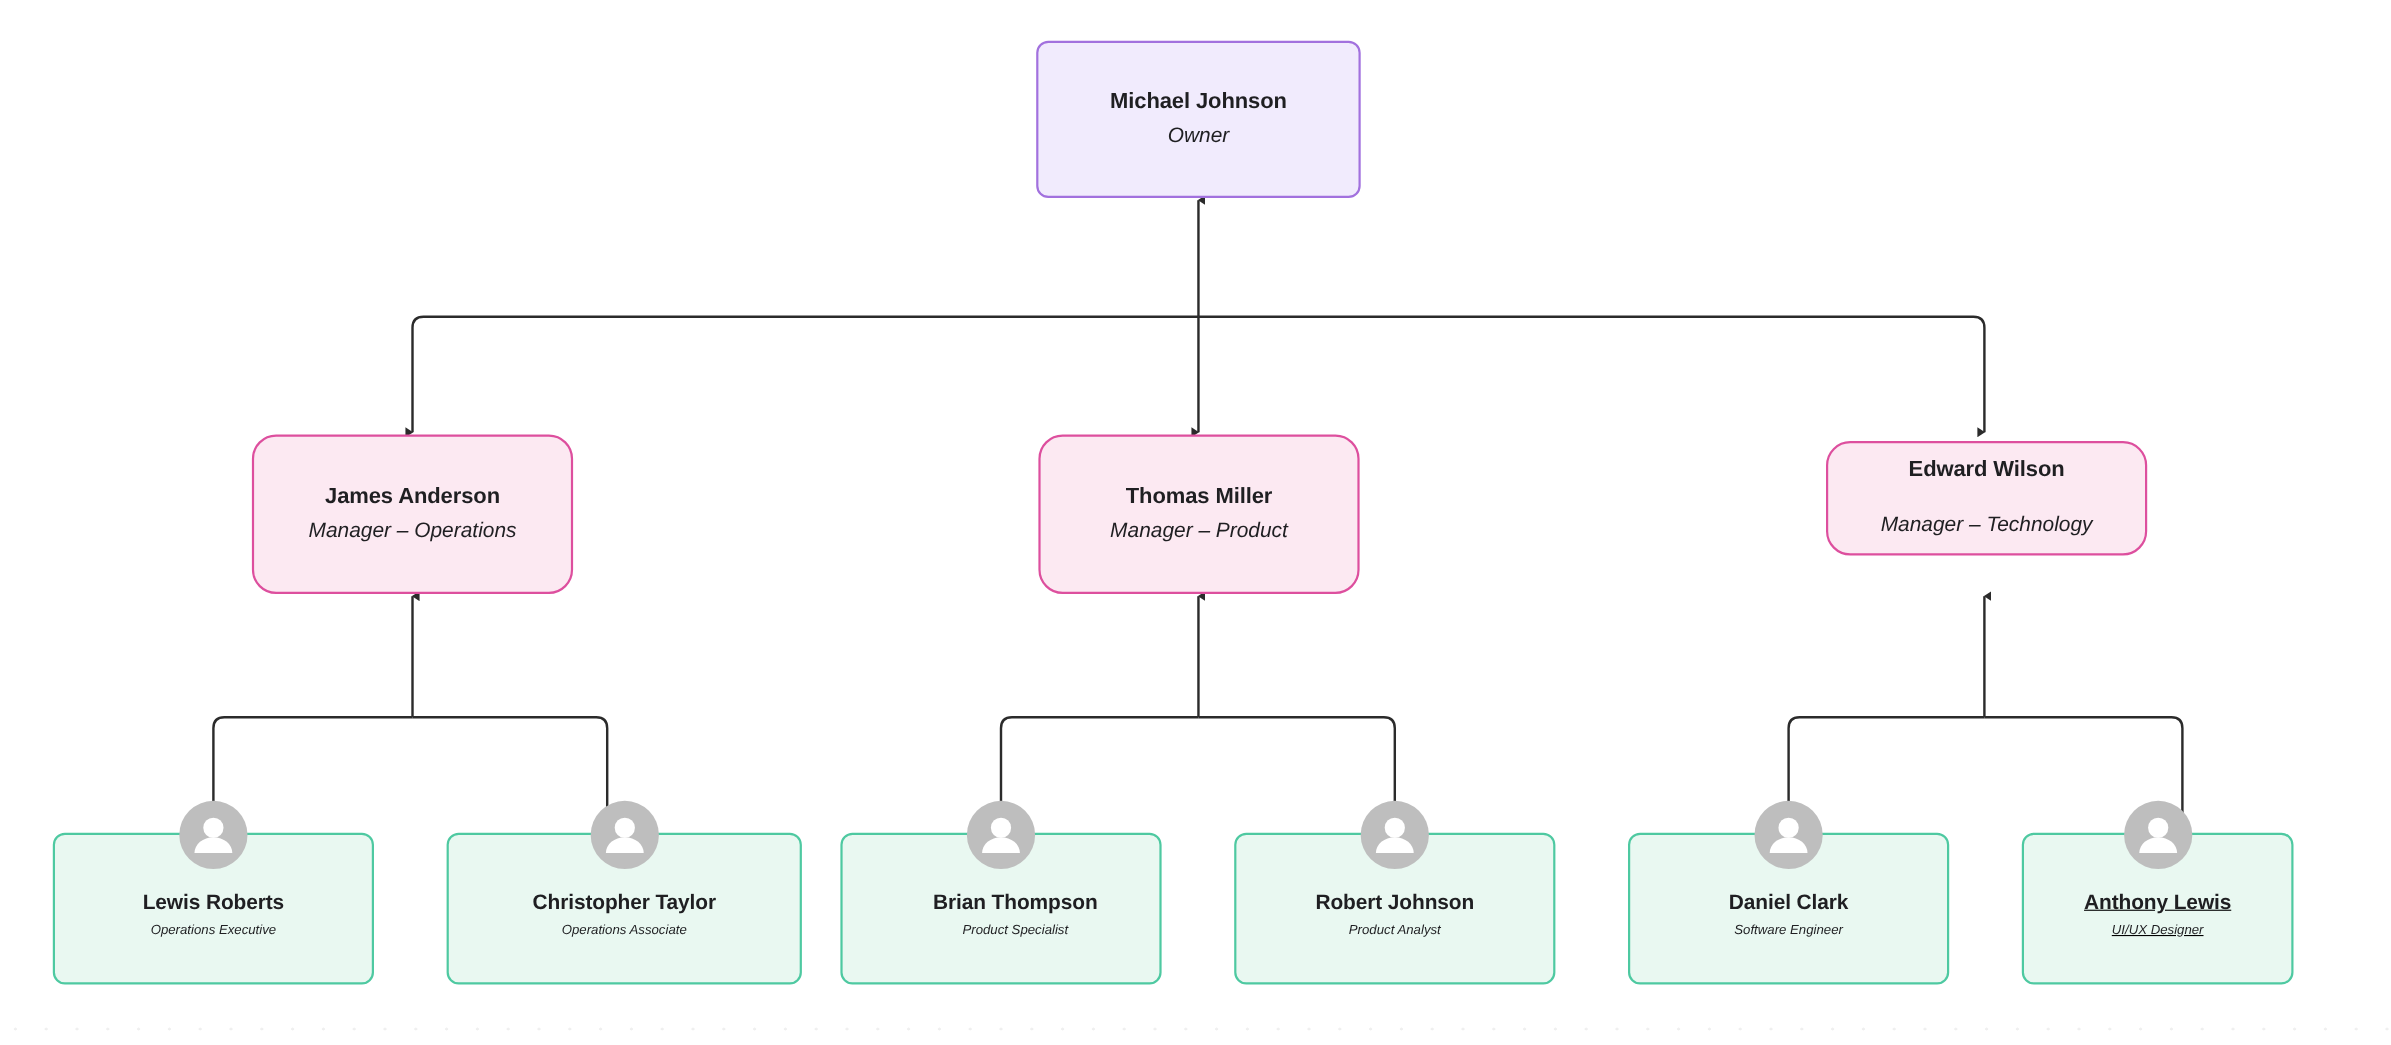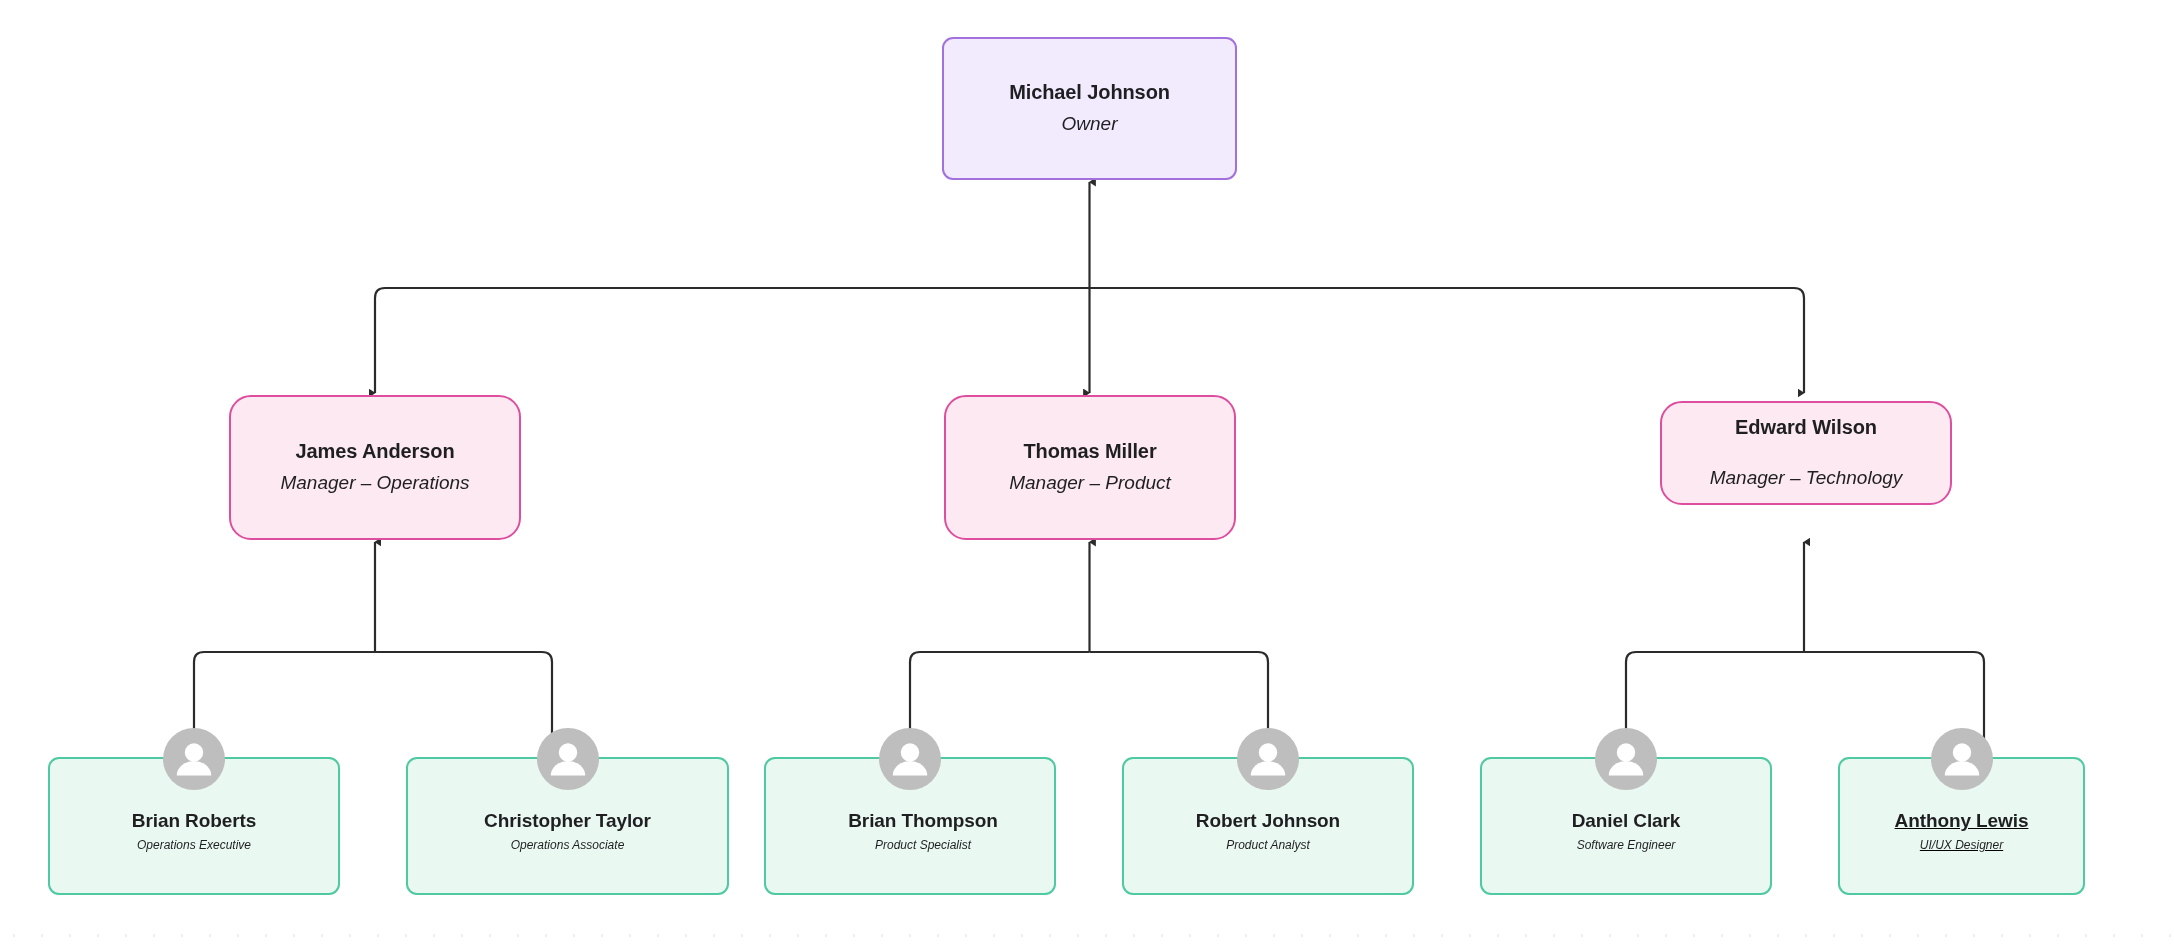--- a/index.html
+++ b/index.html
@@ -142,21 +142,21 @@
     <div class="node-title">Manager – Technology</div>
   </div>
 
   <div class="node-card leaf" style="left: 48px; top: 757px; width: 292px; height: 138px;">
     <span class="avatar">
       <svg width="62" height="62" viewBox="0 0 62 62">
         <circle cx="31" cy="24.5" r="9.2" fill="#ffffff"></circle>
         <path d="M13.8,47.5 a17.2,14.4 0 0 1 34.4,0 Z" fill="#ffffff"></path>
       </svg>
     </span>
-    <div class="node-name">Brian Roberts</div>
+    <div class="node-name">Lewis Roberts</div>
     <div class="node-title">Operations Executive</div>
   </div>
 
   <div class="node-card leaf" style="left: 406px; top: 757px; width: 323px; height: 138px;">
     <span class="avatar">
       <svg width="62" height="62" viewBox="0 0 62 62">
         <circle cx="31" cy="24.5" r="9.2" fill="#ffffff"></circle>
         <path d="M13.8,47.5 a17.2,14.4 0 0 1 34.4,0 Z" fill="#ffffff"></path>
       </svg>
     </span>

